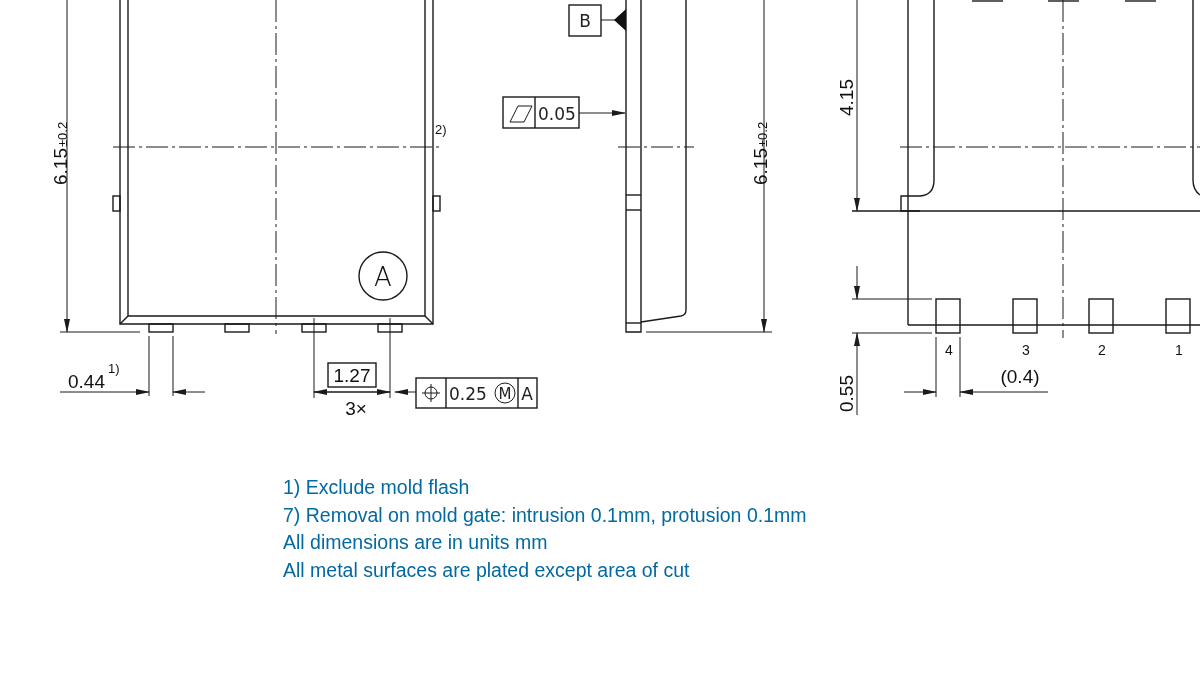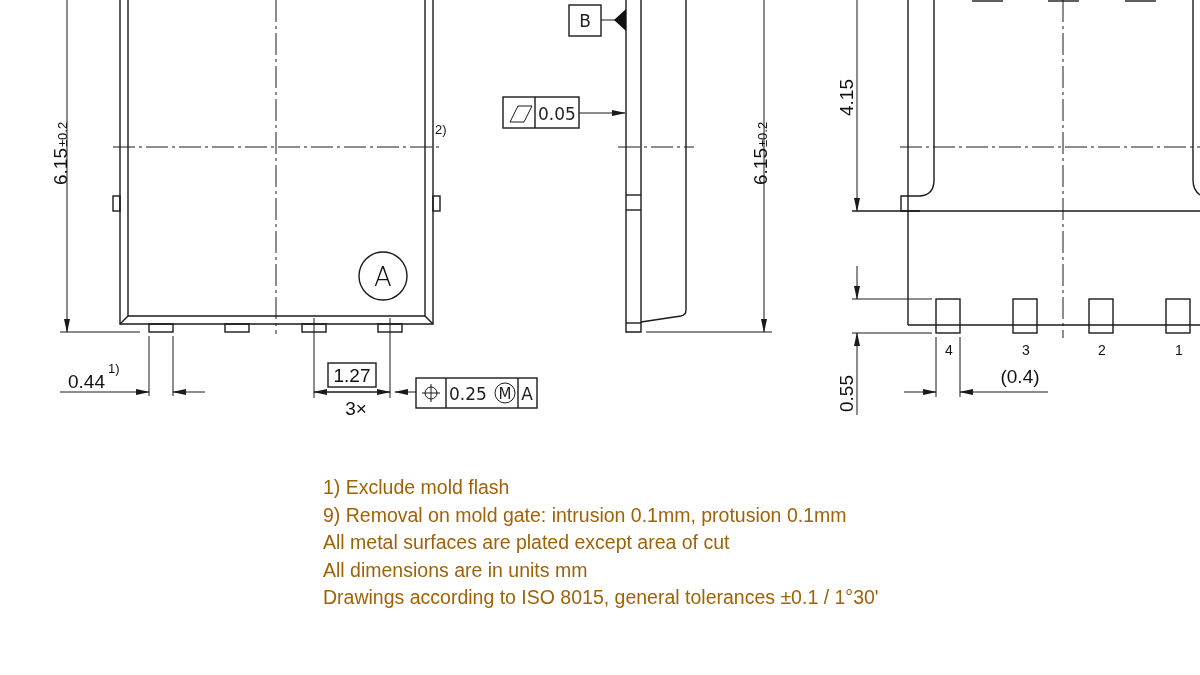--- a/index.html
+++ b/index.html
@@ -5,21 +5,21 @@
   html, body { margin: 0; padding: 0; background: #ffffff; }
   body { width: 1200px; height: 675px; position: relative; overflow: hidden; font-family: "Liberation Sans", sans-serif; color: #111; }
   svg#drawing { position: absolute; left: 0; top: 0; width: 1200px; height: 675px; }
   .ln { stroke: #1a1a1a; stroke-width: 1.4; fill: none; }
   .thin { stroke: #1a1a1a; stroke-width: 1; fill: none; }
   .ctr { stroke: #1a1a1a; stroke-width: 1; fill: none; stroke-dasharray: 22 4 3 4; }
   .dimtxt { font-family: "Liberation Sans", sans-serif; font-size: 19px; fill: #111; }
   .dimsmall { font-family: "Liberation Sans", sans-serif; font-size: 13px; fill: #111; }
   .fcftxt { font-family: "DejaVu Sans", sans-serif; font-size: 17px; fill: #222; }
   .pinlbl { font-family: "Liberation Sans", sans-serif; font-size: 14px; fill: #111; }
-  .notes { position: absolute; left: 283px; top: 474px; font-size: 19.5px; line-height: 27.6px; color: #a16207; margin-left: 40px; }
+  .notes { position: absolute; left: 283px; top: 474px; font-size: 19.5px; line-height: 27.6px; color: #0369a1; }
   .notes div { white-space: nowrap; }
   .projsym { display: inline-block; vertical-align: -3px; }
 </style>
 </head>
 <body>
 
 <svg id="drawing" viewBox="0 0 1200 675" xmlns="http://www.w3.org/2000/svg">
   <defs>
     <marker id="arr" markerWidth="14" markerHeight="8" refX="13" refY="4" orient="auto" markerUnits="userSpaceOnUse">
       <path d="M0,1 L14,4 L0,7 Z" fill="#1a1a1a"></path>
@@ -160,17 +160,16 @@
     <line class="thin" x1="936" y1="337" x2="936" y2="397"></line>
     <line class="thin" x1="960" y1="337" x2="960" y2="397"></line>
     <line class="thin" x1="904" y1="392" x2="936" y2="392" marker-end="url(#arr)"></line>
     <line class="thin" x1="1048" y1="392" x2="960" y2="392" marker-end="url(#arr)"></line>
     <text class="dimtxt" x="1020" y="383" text-anchor="middle">(0.4)</text>
   </g>
 </svg>
 
 <div class="notes">
   <div>1) Exclude mold flash</div>
-  <div>9) Removal on mold gate: intrusion 0.1mm, protusion 0.1mm</div>
+  <div>7) Removal on mold gate: intrusion 0.1mm, protusion 0.1mm</div>
+  <div>All dimensions are in units mm</div>
   <div>All metal surfaces are plated except area of cut</div>
-  <div>All dimensions are in units mm</div>
-  <div>Drawings according to ISO 8015, general tolerances ±0.1 / 1°30'</div>
 </div>
 
 </body></html>

